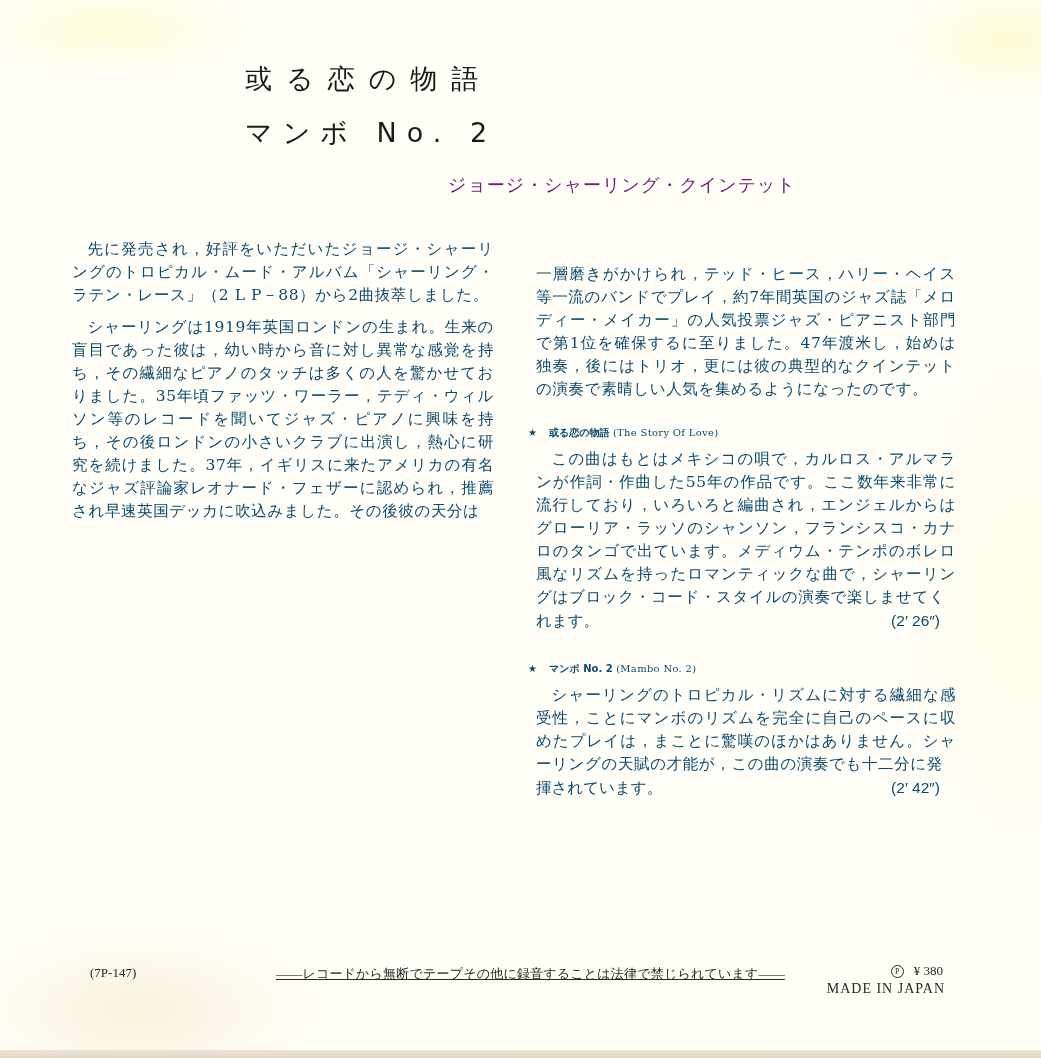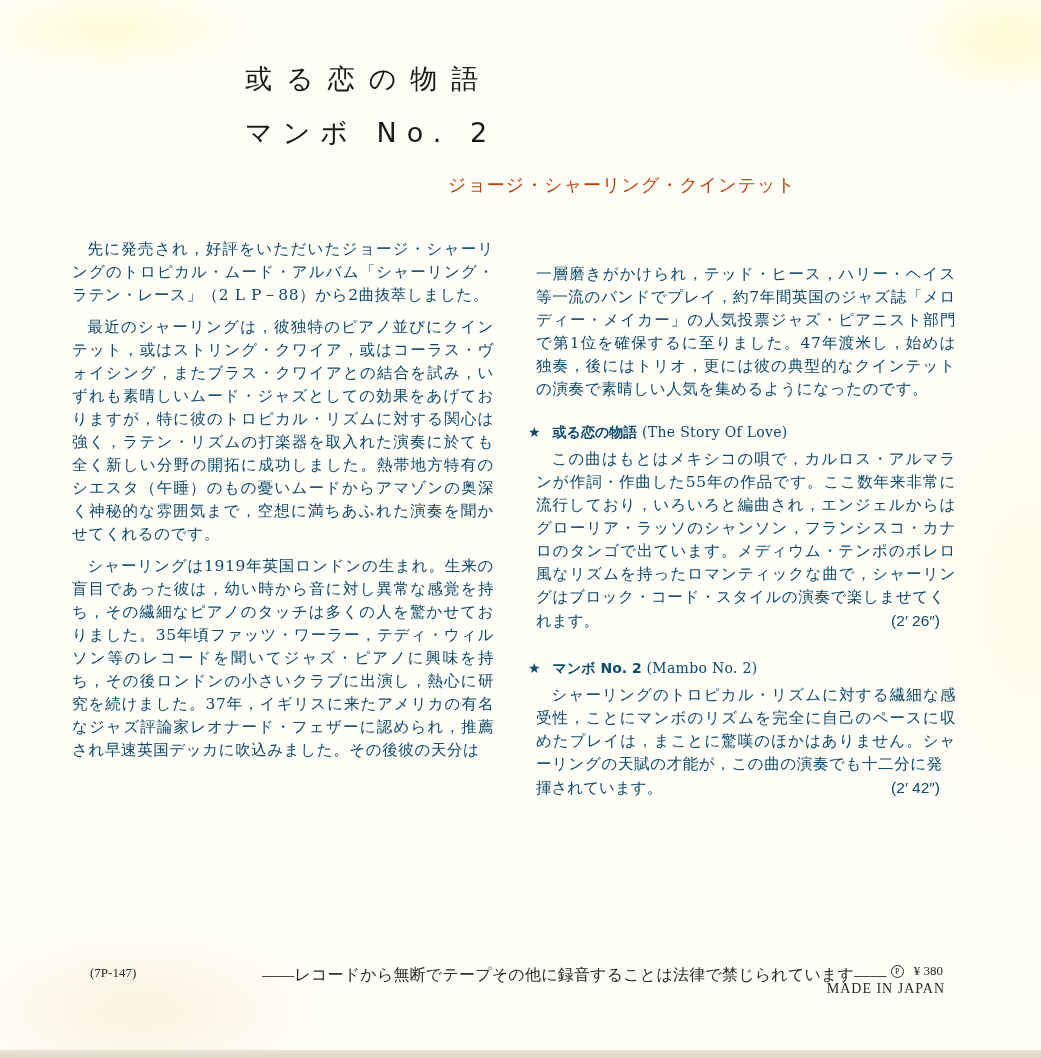--- a/index.html
+++ b/index.html
@@ -50,21 +50,21 @@
       margin-top: 24px;
       letter-spacing: 10px;
     }
     .artist {
       position: absolute;
       left: 448px;
       top: 173px;
       font-family: "DejaVu Sans", "Liberation Sans", sans-serif;
       font-size: 18px;
       letter-spacing: 1px;
-      color: #c2410c;
+      color: #701a75;
       white-space: nowrap;
     }
     .col {
       position: absolute;
       top: 238px;
       font-size: 15.5px;
       line-height: 23px;
       color: #0c4a6e;
     }
     .col.left {
@@ -81,21 +81,21 @@
       text-indent: 1em;
       text-align: justify;
       letter-spacing: 0.6px;
     }
     .col .para-gap {
       margin-top: 9px;
     }
     .section-heading {
       font-family: "DejaVu Sans", "Liberation Sans", sans-serif;
       font-weight: bold;
-      font-size: 14px;
+      font-size: 10px;
       margin: 20px 0 4px -8px;
       white-space: nowrap;
     }
     .section-heading .star {
       margin-right: 12px;
     }
     .section-heading .eng {
       font-family: "DejaVu Serif", "Liberation Serif", serif;
       font-weight: normal;
       letter-spacing: 0.3px;
@@ -118,25 +118,26 @@
       font-size: 13px;
       color: #2a2826;
     }
     .catalog {
       position: absolute;
       left: 90px;
       top: 3px;
     }
     .notice {
       position: absolute;
-      left: 262px;
+      left: 276px;
       top: 3px;
-      font-size: 16px;
+      font-size: 13px;
       letter-spacing: 0.2px;
       white-space: nowrap;
+      text-decoration: underline;
     }
     .price-block {
       position: absolute;
       right: 98px;
       top: 0;
       text-align: right;
       line-height: 18px;
     }
     .price-line {
       white-space: nowrap;
@@ -165,21 +166,20 @@
 <div class="bottom-strip"></div>
 
 <div class="title-block">
   <div class="title-line">或る恋の物語</div>
   <div class="title-line second">マンボ No. 2</div>
 </div>
 <div class="artist">ジョージ・シャーリング・クインテット</div>
 
 <div class="col left">
   <p>先に発売され，好評をいただいたジョージ・シャーリングのトロピカル・ムード・アルバム「シャーリング・ラテン・レース」（2 L P－88）から2曲抜萃しました。</p>
-  <p class="para-gap">最近のシャーリングは，彼独特のピアノ並びにクインテット，或はストリング・クワイア，或はコーラス・ヴォイシング，またブラス・クワイアとの結合を試み，いずれも素晴しいムード・ジャズとしての効果をあげておりますが，特に彼のトロピカル・リズムに対する関心は強く，ラテン・リズムの打楽器を取入れた演奏に於ても全く新しい分野の開拓に成功しました。熱帯地方特有のシエスタ（午睡）のもの憂いムードからアマゾンの奥深く神秘的な雰囲気まで，空想に満ちあふれた演奏を聞かせてくれるのです。</p>
   <p class="para-gap">シャーリングは1919年英国ロンドンの生まれ。生来の盲目であった彼は，幼い時から音に対し異常な感覚を持ち，その繊細なピアノのタッチは多くの人を驚かせておりました。35年頃ファッツ・ワーラー，テディ・ウィルソン等のレコードを聞いてジャズ・ピアノに興味を持ち，その後ロンドンの小さいクラブに出演し，熱心に研究を続けました。37年，イギリスに来たアメリカの有名なジャズ評論家レオナード・フェザーに認められ，推薦され早速英国デッカに吹込みました。その後彼の天分は</p>
 </div>
 
 <div class="col right">
   <p style="text-indent:0">一層磨きがかけられ，テッド・ヒース，ハリー・ヘイス等一流のバンドでプレイ，約7年間英国のジャズ誌「メロディー・メイカー」の人気投票ジャズ・ピアニスト部門で第1位を確保するに至りました。47年渡米し，始めは独奏，後にはトリオ，更には彼の典型的なクインテットの演奏で素晴しい人気を集めるようになったのです。</p>
 
   <div class="section-heading">
     <span class="star">★</span><span>或る恋の物語</span>
     <span class="eng">(The Story Of Love)</span>
   </div>

